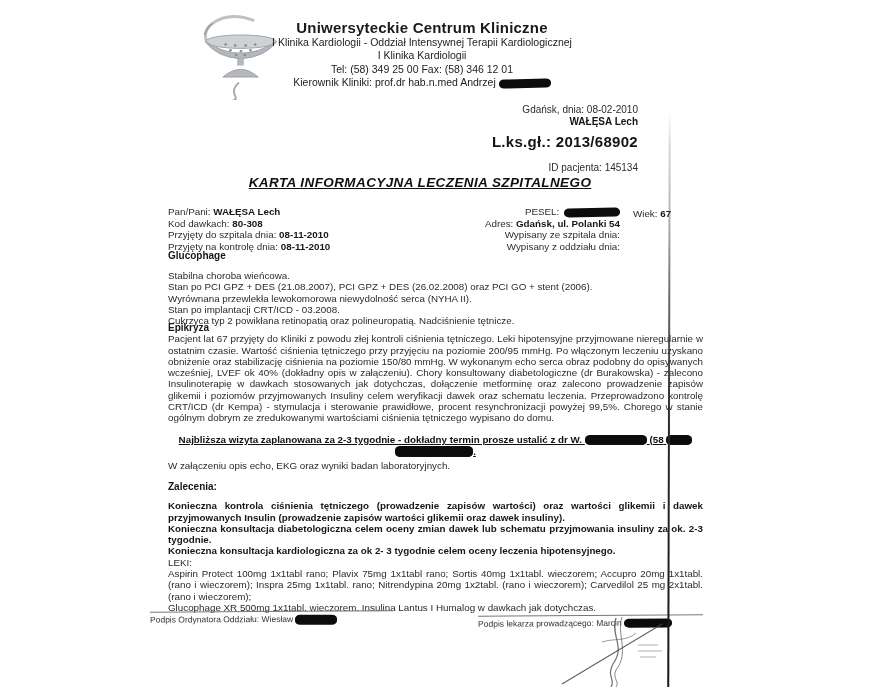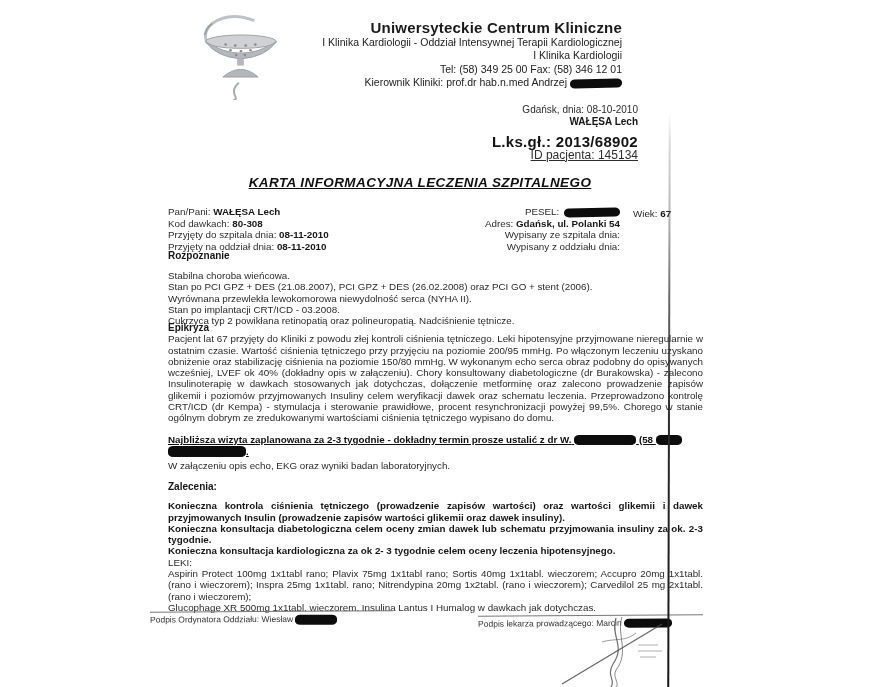--- a/index.html
+++ b/index.html
@@ -6,47 +6,47 @@
   body{
     width:882px;height:687px;position:relative;overflow:hidden;
     background:#ffffff;
     font-family:"Liberation Sans", sans-serif;
     color:#2d2d2d;
   }
   .abs{position:absolute;}
   .b{font-weight:bold;color:#171717;}
   
   .logo{left:197px;top:12px;width:86px;height:88px;}
-  .hdr{left:222px;top:22px;width:400px;text-align:right;line-height:12.5px;}
+  .hdr{left:222px;top:22px;width:400px;text-align:center;line-height:12.5px;}
   .hdr .org{font-size:15px;font-weight:bold;color:#1a1a1a;letter-spacing:.2px;}
   .hdr .sub{font-size:10.5px;color:#222;margin-top:1px;}
   
   .meta{right:244px;top:104px;text-align:right;line-height:11.5px;}
   .meta .line1{font-size:10px;}
   .meta .line2{font-size:10px;font-weight:bold;color:#151515;}
   .meta .lks{font-size:15px;font-weight:bold;color:#141414;margin-top:9px;letter-spacing:.3px;}
-  .meta .pid{font-size:12px;margin-top:2px;text-decoration:underline;}
+  .meta .pid{font-size:10px;margin-top:14px;}
   
   .title{left:170px;top:175px;width:500px;text-align:center;
     font-size:13.5px;font-weight:bold;font-style:italic;color:#101010;
     text-decoration:underline;letter-spacing:.4px;}
   
   .fs10{font-size:9.8px;line-height:11.5px;}
   .pcol1{left:168px;top:206px;width:220px;}
   .pcol2{left:390px;top:206px;width:230px;text-align:right;}
   .pcol3{left:633px;top:208px;width:70px;}
   
   .sec-h{font-size:10px;font-weight:bold;color:#161616;}
   .body-txt{font-size:9.8px;line-height:11.3px;color:#2a2a2a;}
   .diag{left:168px;top:250px;width:540px;}
   .diag .lines{margin-top:9px;}
   .epi{left:168px;top:322px;width:535px;}
   .epi p{margin:0;text-align:justify;}
   .visit{left:168px;top:434px;width:535px;font-size:9.8px;line-height:11.5px;
-    font-weight:bold;color:#101010;text-decoration:underline;}
+    font-weight:bold;color:#101010;text-decoration:underline;text-align:center;}
   .attach{left:168px;top:460px;width:500px;}
   .recs{left:168px;top:481px;width:535px;}
   .recs p{margin:0;text-align:justify;}
   .recs .item{font-weight:bold;color:#161616;}
   .recs .space{height:8px;}
   
   .redact{display:inline-block;background:#0c0c0c;border-radius:5px/4px;
     vertical-align:middle;height:9px;}
   .r-chief{width:52px;margin-left:3px;transform:rotate(-1.5deg);}
   .r-pesel{width:56px;margin-left:2px;transform:rotate(-1deg);}
@@ -99,46 +99,46 @@
 
   <div class="abs hdr">
     <div class="org">Uniwersyteckie Centrum Kliniczne</div>
     <div class="sub">I Klinika Kardiologii - Oddział Intensywnej Terapii Kardiologicznej</div>
     <div class="sub">I Klinika Kardiologii</div>
     <div class="sub">Tel: (58) 349 25 00 Fax: (58) 346 12 01</div>
     <div class="sub"><span>Kierownik Kliniki: prof.dr hab.n.med Andrzej</span><span class="redact r-chief"></span></div>
   </div>
 
   <div class="abs meta">
-    <div class="line1">Gdańsk, dnia: 08-10-2010</div>
+    <div class="line1">Gdańsk, dnia: 08-02-2010</div>
     <div class="line2">WAŁĘSA Lech</div>
     <div class="lks">L.ks.gł.: 2013/68902</div>
     <div class="pid">ID pacjenta: 145134</div>
   </div>
 
   <div class="abs title">KARTA INFORMACYJNA LECZENIA SZPITALNEGO</div>
 
   <div class="abs fs10 pcol1">
     <div><span>Pan/Pani: </span><span class="b">WAŁĘSA Lech</span></div>
     <div><span>Kod dawkach: </span><span class="b">80-308</span></div>
     <div><span>Przyjęty do szpitala dnia: </span><span class="b">08-11-2010</span></div>
-    <div><span>Przyjęty na oddział dnia: </span><span class="b">08-11-2010</span></div>
+    <div><span>Przyjęty na kontrolę dnia: </span><span class="b">08-11-2010</span></div>
   </div>
   <div class="abs fs10 pcol2">
     <div><span>PESEL: </span><span class="redact r-pesel"></span></div>
     <div><span>Adres: </span><span class="b">Gdańsk, ul. Polanki 54</span></div>
     <div>Wypisany ze szpitala dnia:</div>
     <div>Wypisany z oddziału dnia:</div>
   </div>
   <div class="abs fs10 pcol3">
     <div><span>Wiek: </span><span class="b">67</span></div>
   </div>
 
   <div class="abs diag">
-    <div class="sec-h">Rozpoznanie</div>
+    <div class="sec-h">Glucophage</div>
     <div class="lines body-txt">
       <div>Stabilna choroba wieńcowa.</div>
       <div>Stan po PCI GPZ + DES (21.08.2007), PCI GPZ + DES (26.02.2008) oraz PCI GO + stent (2006).</div>
       <div>Wyrównana  przewlekła lewokomorowa niewydolność serca (NYHA II).</div>
       <div>Stan po implantacji CRT/ICD - 03.2008.</div>
       <div>Cukrzyca typ 2 powikłana retinopatią oraz polineuropatią. Nadciśnienie tętnicze.</div>
     </div>
   </div>
 
   <div class="abs epi body-txt">

